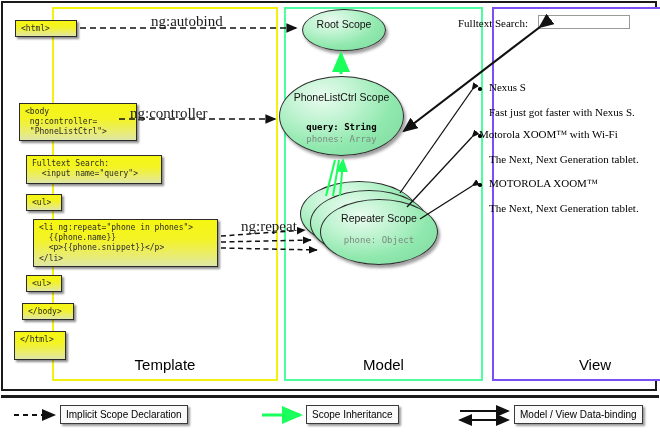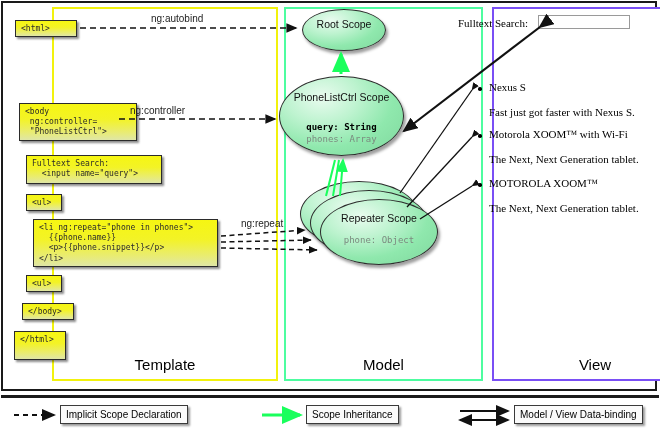--- a/index.html
+++ b/index.html
@@ -69,22 +69,22 @@
   .view-item{
     position:absolute;font-family:"Liberation Serif",serif;font-size:11px;color:#000;
     white-space:nowrap;
   }
   .view-bullet{
     position:absolute;width:3.5px;height:3.5px;border-radius:50%;background:#000;
   }
 
   
   .edge-label{
-    position:absolute;font-family:Liberation Sans, sans-serif;
-    font-size:10px;color:#1d1d1d;white-space:nowrap;
+    position:absolute;font-family:Liberation Serif, serif;
+    font-size:15px;color:#1d1d1d;white-space:nowrap;
   }
   .legend-chip{
     position:absolute;top:0;box-sizing:border-box;
     border:1.5px solid #3a3a3a;background:#fafafa;
     box-shadow:1.5px 1.5px 2px rgba(0,0,0,.4);
     font-size:10px;color:#000;line-height:17px;padding:0 5px;white-space:nowrap;
     font-family:"Liberation Sans",sans-serif;
   }
   svg.overlay{position:absolute;left:0;top:0;width:660px;height:435px;pointer-events:none;}
 </style>
@@ -151,21 +151,21 @@
   </div>
 
   <div class="view-label" style="left:458px;top:17px;">Fulltext Search:</div>
   <input class="view-input" style="left: 538px; top: 15px; width: 92px; height: 14px;" value="">
 
   <div class="view-bullet" style="left:478px;top:87px;"></div>
   <div class="view-item" style="left:489px;top:81px;">Nexus S</div>
   <div class="view-item" style="left:489px;top:106px;">Fast just got faster with Nexus S.</div>
 
   <div class="view-bullet" style="left:478px;top:134px;"></div>
-  <div class="view-item" style="left:489px;top:128px;">Motorola XOOM™  with Wi-Fi</div>
+  <div class="view-item" style="left:479px;top:128px;">Motorola XOOM™  with Wi-Fi</div>
   <div class="view-item" style="left:489px;top:153px;">The Next, Next Generation tablet.</div>
 
   <div class="view-bullet" style="left:478px;top:183px;"></div>
   <div class="view-item" style="left:489px;top:177px;">MOTOROLA XOOM™</div>
   <div class="view-item" style="left:489px;top:202px;">The Next, Next Generation tablet.</div>
 
   <div class="edge-label" style="left:151px;top:13px;">ng:autobind</div>
   <div class="edge-label" style="left:130px;top:105px;">ng:controller</div>
   <div class="edge-label" style="left:241px;top:218px;">ng:repeat</div>
 

